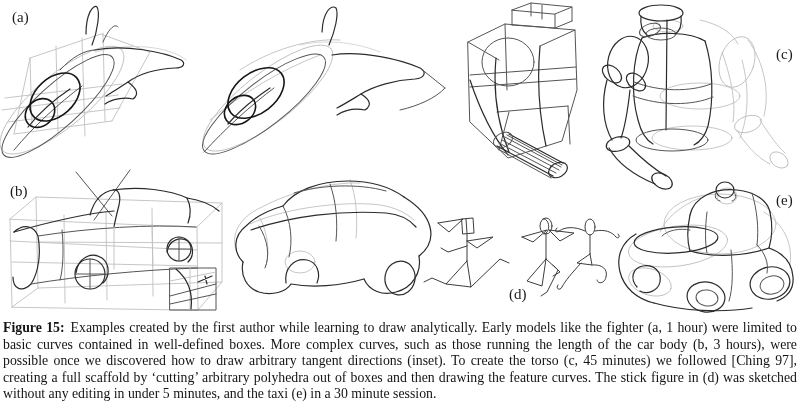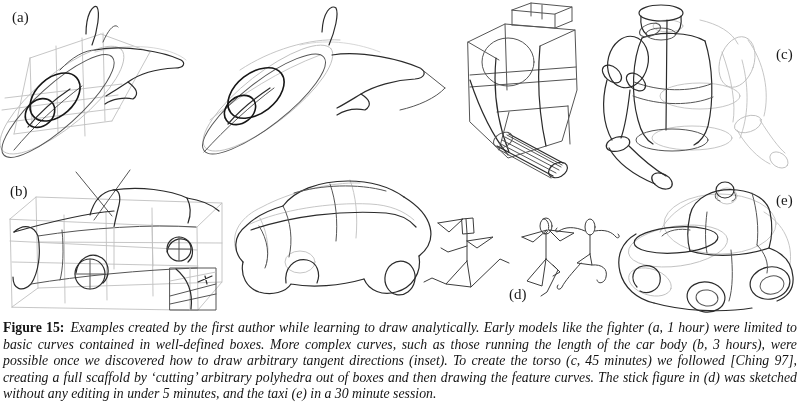--- a/index.html
+++ b/index.html
@@ -18,21 +18,21 @@
   .kt{stroke:#3d3d3d;stroke-width:1;}
   .fig-label{
     position:absolute;font-size:15px;color:#1a1a1a;line-height:1;
     font-family:"Liberation Serif", serif;
   }
   .caption{
     position:absolute;left:3px;right:3px;top:320px;
     font-size:13.8px;line-height:16.6px;text-align:justify;color:#141414;
   }
   .caption .lead{font-weight:bold;font-style:normal;margin-right:6px;}
-  .caption .body{font-style:italic;}
+  .caption .body{}
 </style>
 </head>
 <body>
 
 <div class="panel">
   <svg width="800" height="322" viewBox="0 0 800 322">
 
     <g>
       <path class="c" d="M2,110 L118,95 M5,98 L122,84 M8,122 L120,108 M14,134 L112,121 M30,58 L32,126 M56,46 L58,133 M82,38 L85,136 M103,33 L105,121 M30,58 L101,34 M14,134 L30,58 M101,34 L150,52 M112,121 L150,52"></path>
       <ellipse class="c" cx="62" cy="100" rx="78" ry="26" transform="rotate(-40 62 100)"></ellipse>

